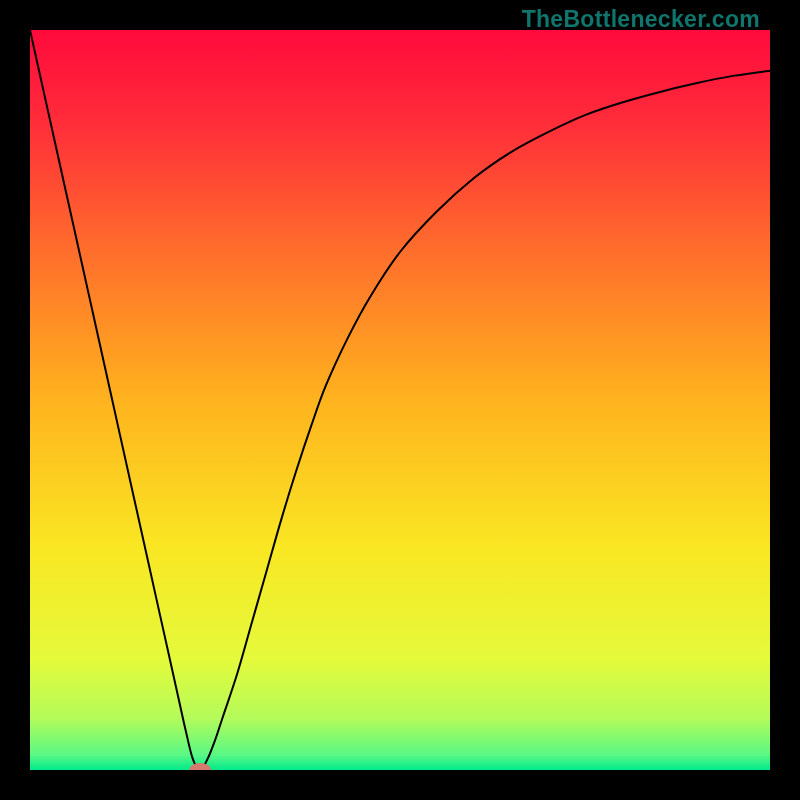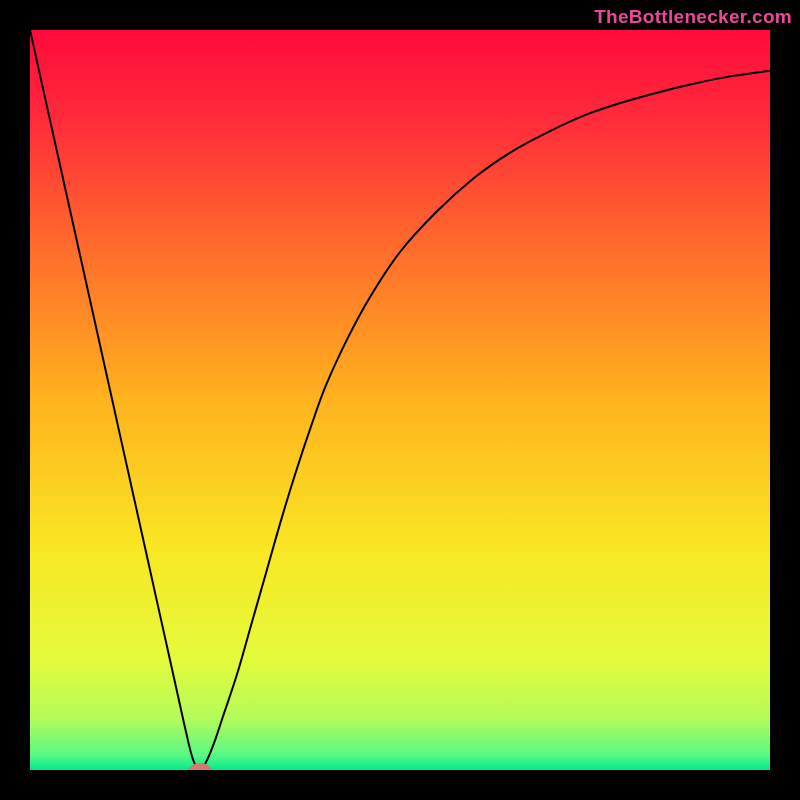--- a/index.html
+++ b/index.html
@@ -28,26 +28,26 @@
     left: 0; top: 0; right: 0; bottom: 0;
   }
   .curve-layer {
     position: absolute;
     left: 0; top: 0;
     width: 740px;
     height: 740px;
   }
   .watermark {
     position: absolute;
-    right: 8px;
+    right: 40px;
     top: 6px;
     font-family: Arial, "Helvetica Neue", Helvetica, sans-serif;
-    font-size: 19px;
+    font-size: 23px;
     font-weight: 600;
-    color: #ec4899;
+    color: #0f766e;
     letter-spacing: 0.3px;
     user-select: none;
   }
 </style>
 </head>
 <body>
 
 <div class="frame">
 
   <div class="watermark">TheBottlenecker.com</div>

